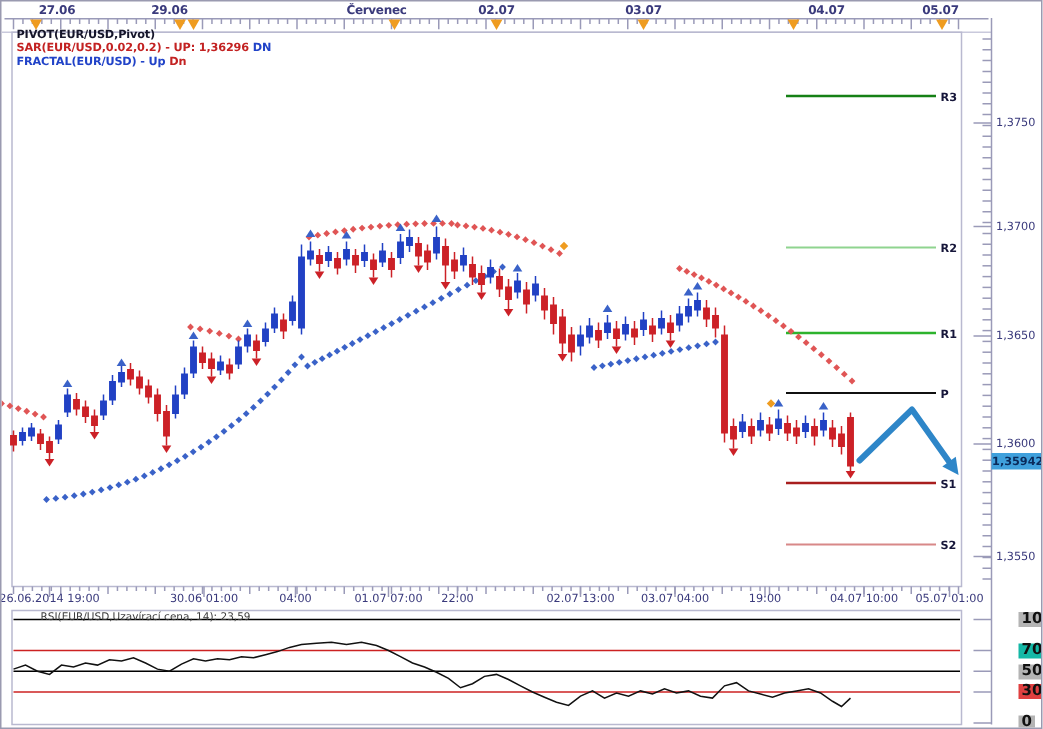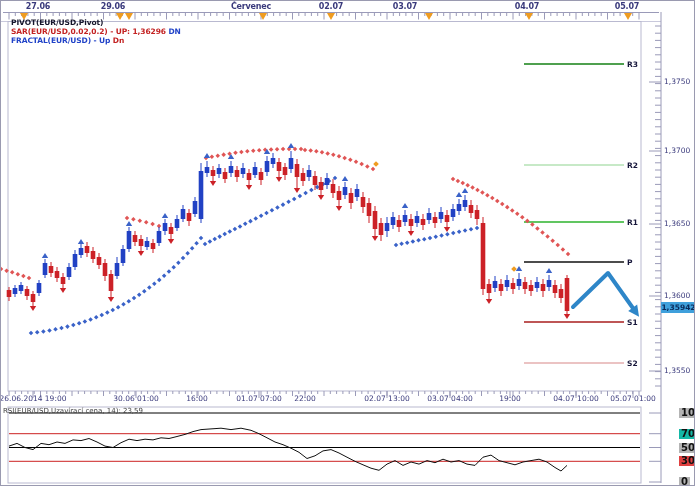--- a/index.html
+++ b/index.html
@@ -9,21 +9,21 @@
     border:1px solid #9a9ab0;box-sizing:border-box;
   }
   #cv{position:absolute;left:0;top:0;}
   .lbl{position:absolute;white-space:nowrap;color:#3a3a7c;}
   .toplbl{font-size:8px;top:1px;transform:translateX(-50%);font-weight:bold;letter-spacing:-0.2px;}
   .botlbl{font-size:7.5px;top:393px;transform:translateX(-50%);}
   .prlbl{font-size:7.5px;left:663px;}
   .pivlbl{font-size:7.5px;font-weight:bold;color:#16163a;left:626px;}
   #legend{position:absolute;left:10px;top:17px;font-size:7.5px;font-weight:bold;line-height:9px;letter-spacing:-0.1px;}
   .lg1{color:#15152a;} .lgred{color:#c32222;} .lgblue{color:#2143c8;}
-  #rsi-legend{position:absolute;left:2px;top:406px;font-size:7px;color:#3c3c3c;}
+  #rsi-legend{position:absolute;left:26px;top:406px;font-size:7px;color:#3c3c3c;}
   #cur-badge{
     position:absolute;left:660px;width:35px;height:11px;line-height:11px;
     background:#3fa0dc;color:#0a2a5a;font-size:7.5px;text-align:center;font-weight:bold;
   }
   .rsibadge{position:absolute;left:662px;height:10px;line-height:10px;padding:0 2px;
     font-size:10px;color:#111;font-weight:bold;margin-left:16px;}
 </style>
 </head>
 <body>
 
@@ -696,37 +696,37 @@
     <div><span class="lgblue">FRACTAL(EUR/USD) -  Up</span> <span class="lgred">Dn</span></div>
   </div>
 
   <div id="cur-badge" style="top: 300.5px;">1,35942</div>
 
   <div id="rsi-legend">RSI(EUR/USD,Uzavírací cena, 14): 23,59</div>
 <div class="lbl toplbl" style="left: 37px;">27.06</div>
     <div class="lbl toplbl" style="left: 112px;">29.06</div>
     <div class="lbl toplbl" style="left: 250px;">Červenec</div>
     <div class="lbl toplbl" style="left: 330px;">02.07</div>
-    <div class="lbl toplbl" style="left: 404px;">03.07</div>
-    <div class="lbl toplbl" style="left: 526px;">04.07</div>
+    <div class="lbl toplbl" style="left: 428px;">03.07</div>
+    <div class="lbl toplbl" style="left: 550px;">04.07</div>
     <div class="lbl toplbl" style="left: 626px;">05.07</div>
     <div class="lbl prlbl" style="top: 76px;">1,3750</div>
     <div class="lbl prlbl" style="top: 145px;">1,3700</div>
     <div class="lbl prlbl" style="top: 218px;">1,3650</div>
     <div class="lbl prlbl" style="top: 290px;">1,3600</div>
     <div class="lbl prlbl" style="top: 365px;">1,3550</div>
     <div class="lbl pivlbl" style="top: 59px;">R3</div>
     <div class="lbl pivlbl" style="top: 160px;">R2</div>
     <div class="lbl pivlbl" style="top: 217px;">R1</div>
     <div class="lbl pivlbl" style="top: 257px;">P</div>
     <div class="lbl pivlbl" style="top: 317px;">S1</div>
     <div class="lbl pivlbl" style="top: 358px;">S2</div>
     <div class="lbl botlbl" style="left: 32px;">26.06.2014 19:00</div>
     <div class="lbl botlbl" style="left: 135px;">30.06 01:00</div>
-    <div class="lbl botlbl" style="left: 196px;">16:00</div>
+    <div class="lbl botlbl" style="left: 196px;">04:00</div>
     <div class="lbl botlbl" style="left: 258px;">01.07 07:00</div>
     <div class="lbl botlbl" style="left: 304px;">22:00</div>
     <div class="lbl botlbl" style="left: 386px; text-align: center;">02.07 13:00</div>
     <div class="lbl botlbl" style="left: 449px;">03.07 04:00</div>
     <div class="lbl botlbl" style="left: 509px;">19:00</div>
     <div class="lbl botlbl" style="left: 575px;">04.07 10:00</div>
     <div class="lbl botlbl" style="left: 632px;">05.07 01:00</div>
     <div class="rsibadge" style="top: 407px; background: rgb(180, 180, 180);">100</div>
     <div class="rsibadge" style="top: 427.7px; background: #14b8a6;">70</div>
     <div class="rsibadge" style="top: 441.5px; background: rgb(180, 180, 180);">50</div>

